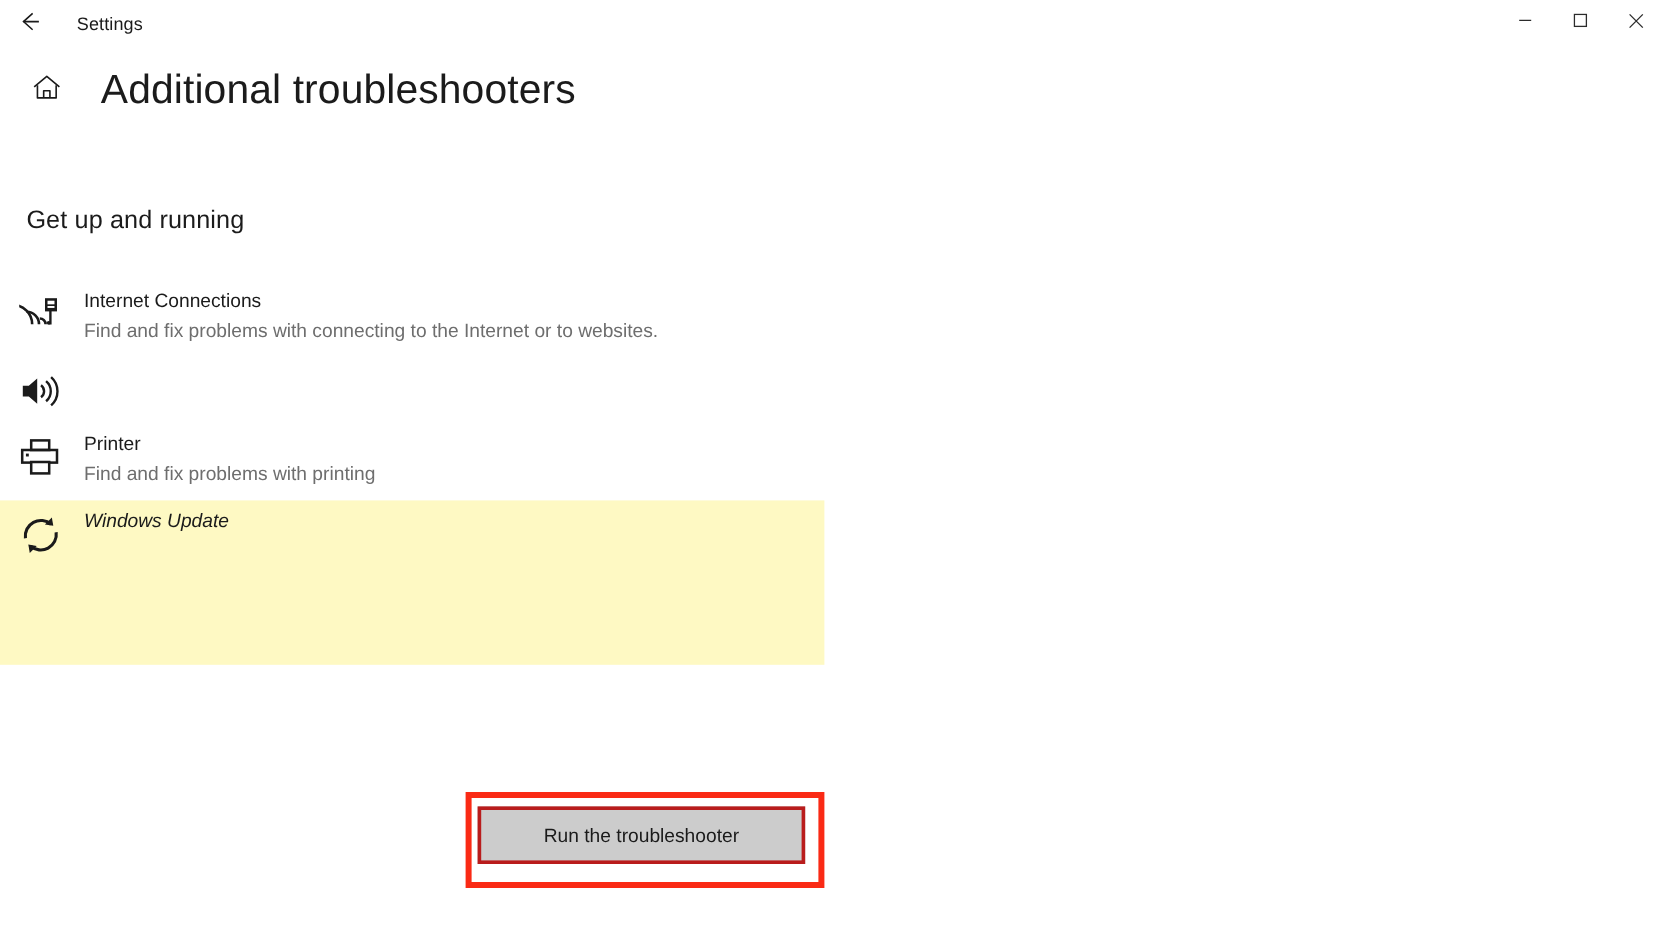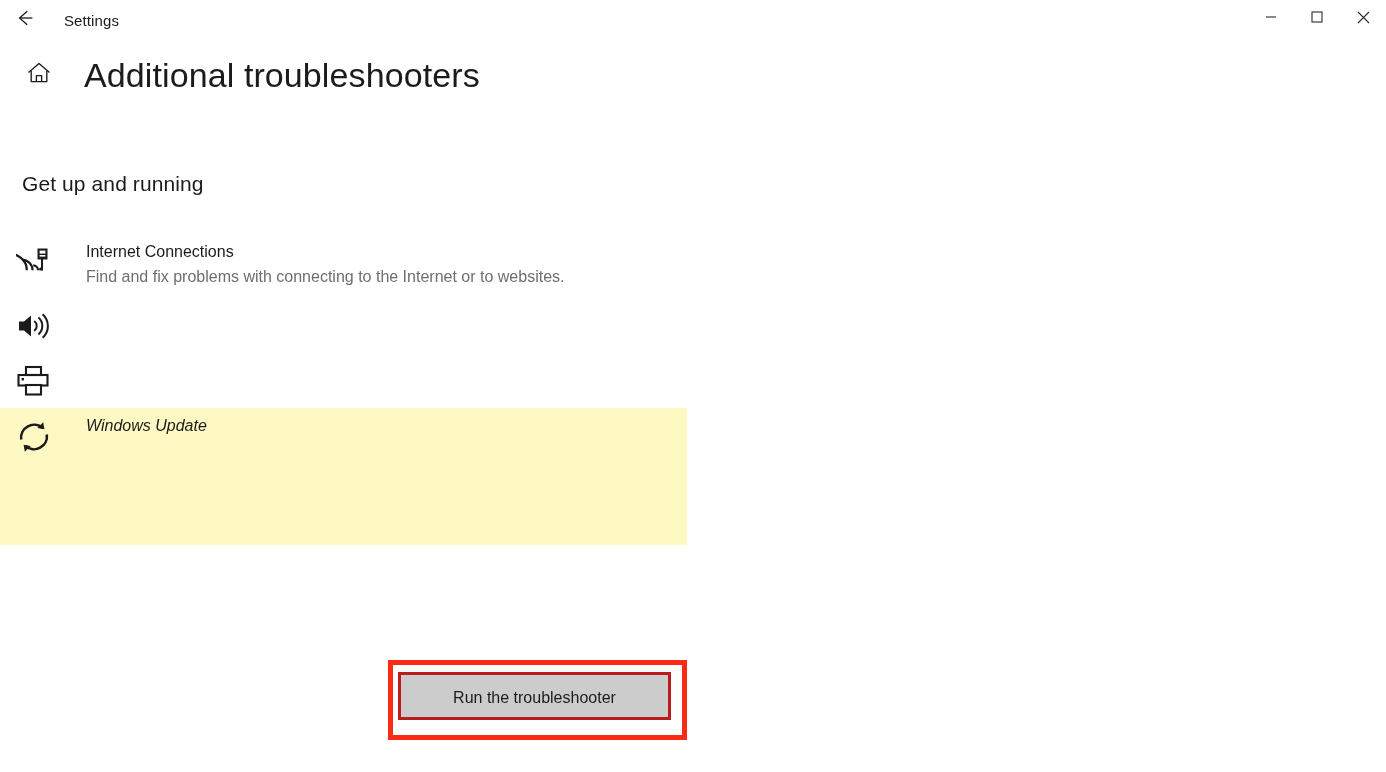--- a/index.html
+++ b/index.html
@@ -111,21 +111,21 @@
   }
   .ts-icon {
     width: 46px;
     min-width: 46px;
     margin-left: 16px;
     padding-top: 3px;
     display: flex;
     justify-content: flex-start;
   }
   .ts-text {
-    margin-left: 24px;
+    margin-left: 8px;
     padding-right: 10px;
   }
   .ts-name {
     font-size: 16px;
     color: #1b1b1b;
     line-height: 20px;
     margin-bottom: 3px;
   }
   .ts-desc {
     font-size: 16px;
@@ -257,20 +257,24 @@
 
   <div class="ts-item">
     <div class="ts-icon">
       <svg width="34" height="34" viewBox="0 0 34 34">
         <rect x="10" y="3" width="15" height="8" fill="none" stroke="#1b1b1b" stroke-width="2.1"></rect>
         <rect x="2.5" y="11" width="29" height="10.5" fill="none" stroke="#1b1b1b" stroke-width="2.1"></rect>
         <rect x="5.6" y="14" width="2.4" height="2.4" fill="#1b1b1b"></rect>
         <rect x="10" y="21" width="15" height="9.5" fill="#ffffff" stroke="#1b1b1b" stroke-width="2.1"></rect>
       </svg>
     </div>
+    <div class="ts-text">
+      <div class="ts-name">Printer</div>
+      <div class="ts-desc">Find and fix problems with printing</div>
+    </div>
   </div>
 
   <div class="ts-item selected">
     <div class="ts-icon">
       <svg width="36" height="36" viewBox="0 0 36 36">
         <path d="M5.2 20.5 a13 13 0 0 1 21.4 -11.6" fill="none" stroke="#1b1b1b" stroke-width="2.6" stroke-linecap="butt"></path>
         <path d="M30.8 15.5 a13 13 0 0 1 -21.4 11.6" fill="none" stroke="#1b1b1b" stroke-width="2.6" stroke-linecap="butt"></path>
         <path d="M27.2 3.2 L28.4 10.2 L21.4 9.0 Z" fill="#1b1b1b"></path>
         <path d="M8.8 32.8 L7.6 25.8 L14.6 27.0 Z" fill="#1b1b1b"></path>
       </svg>

